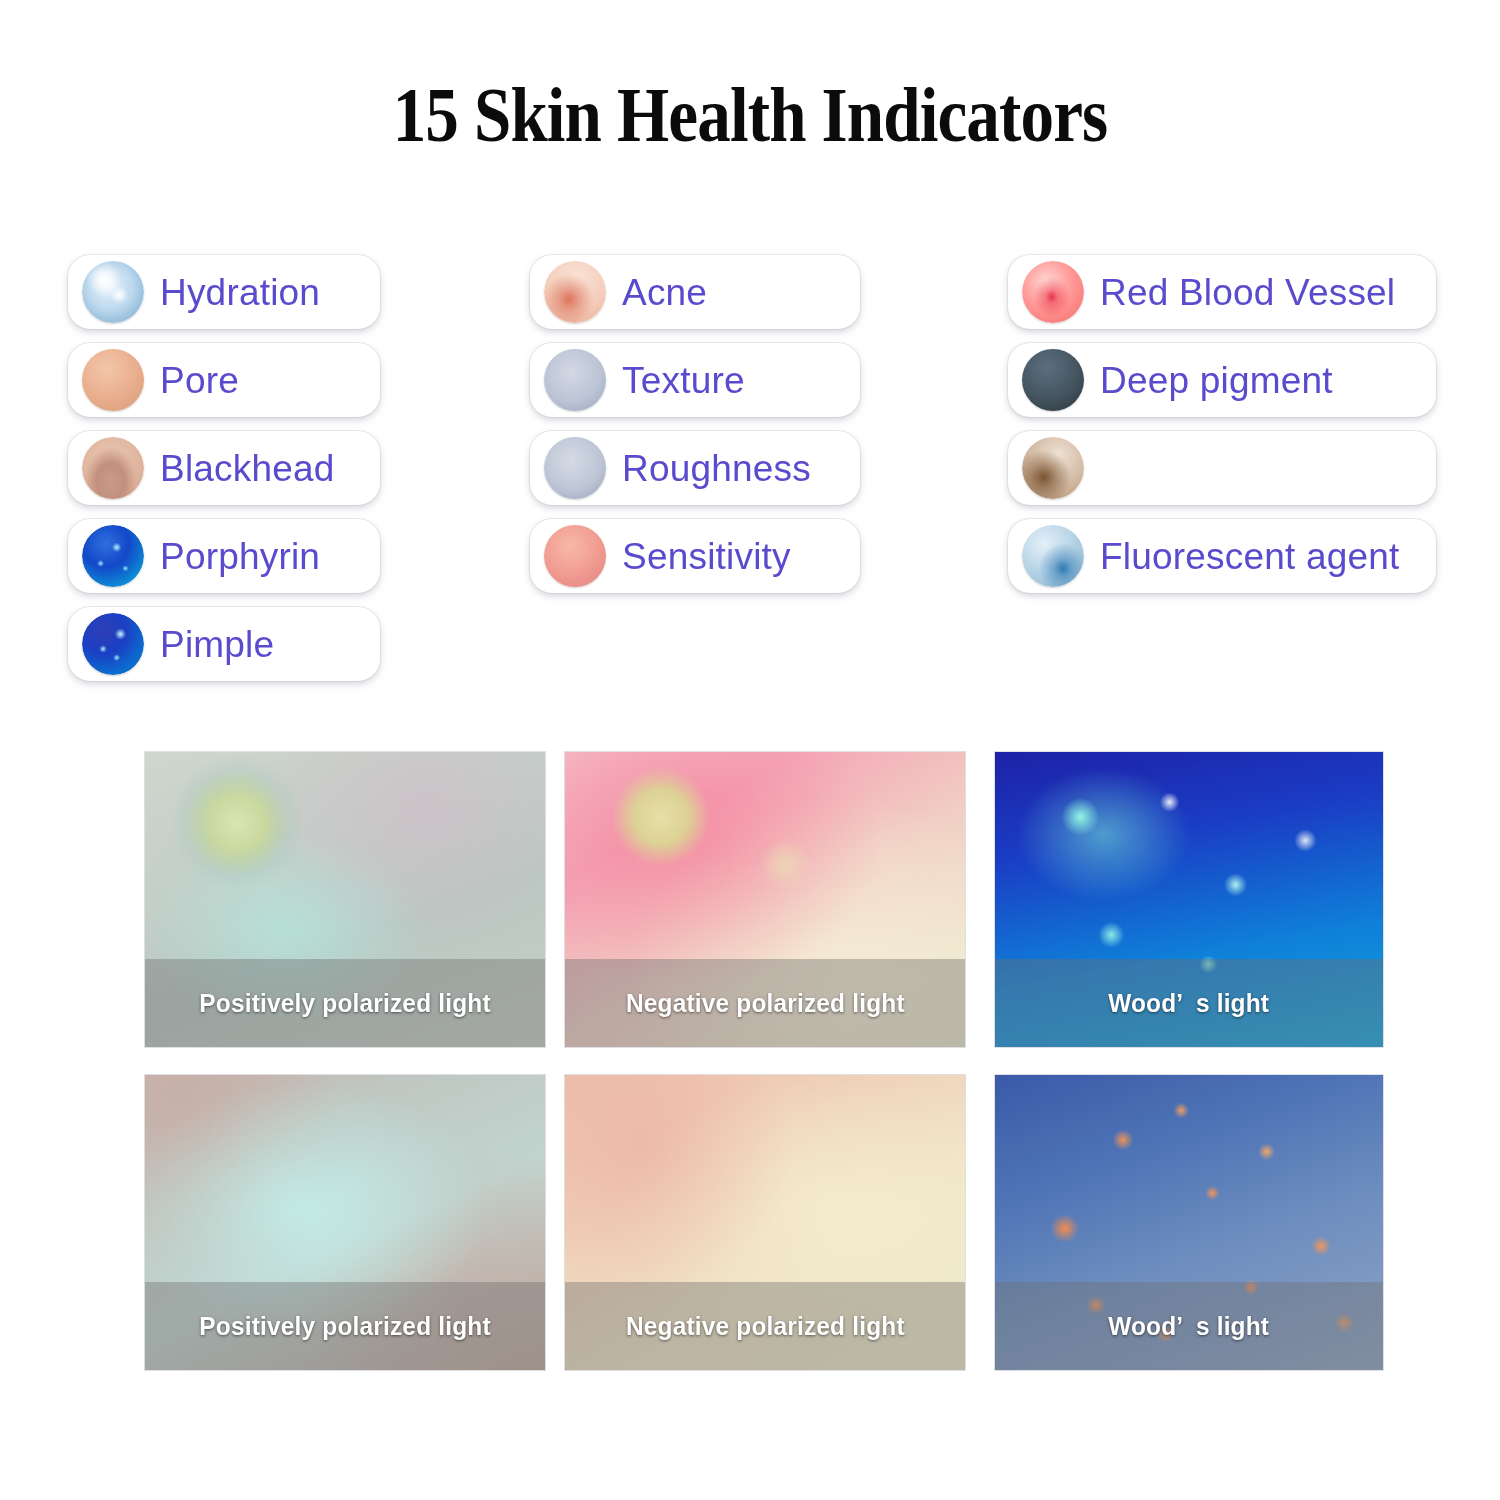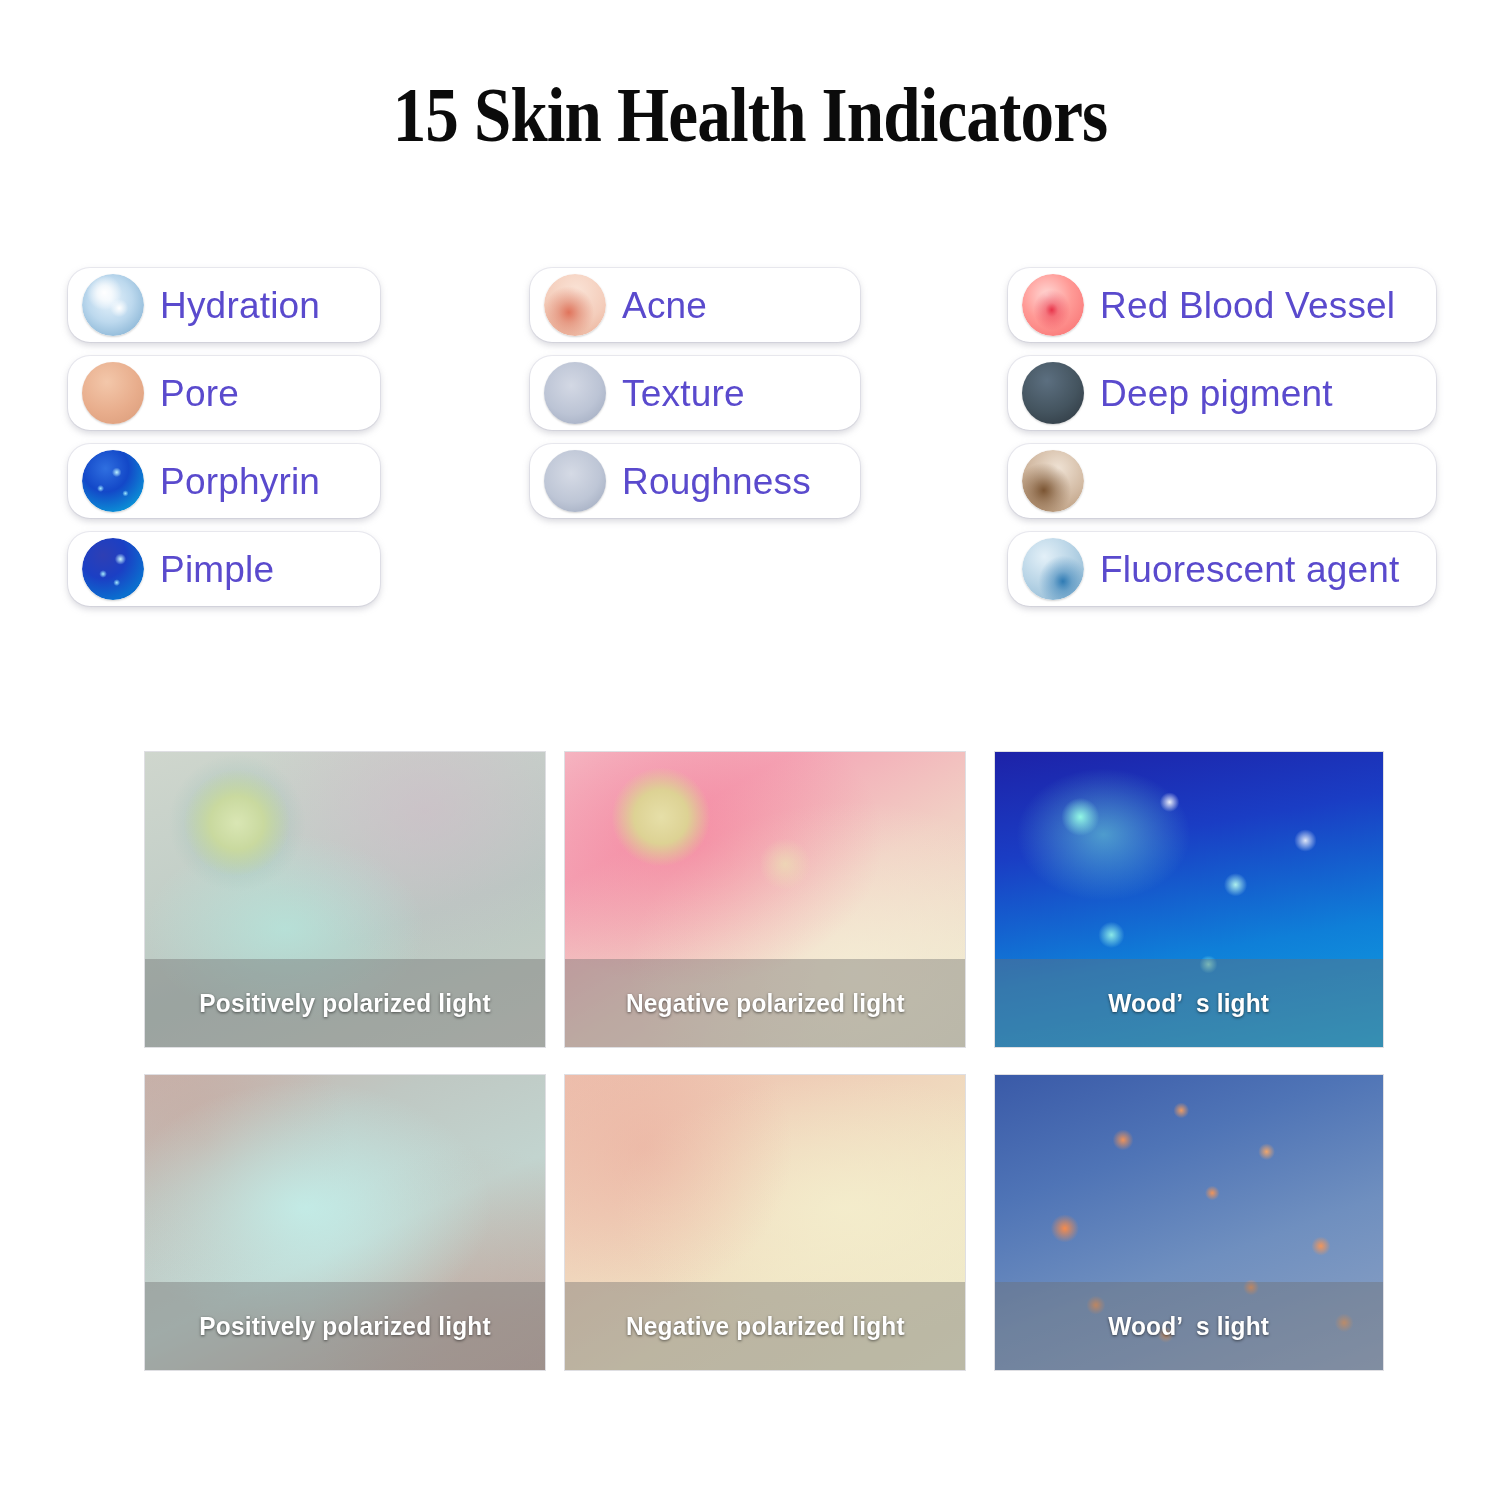--- a/index.html
+++ b/index.html
@@ -22,21 +22,21 @@
     letter-spacing:-1px;
     color:#0b0b0b;
     transform:scaleX(0.86);
     transform-origin:center top;
     white-space:nowrap;
   }
 
   
   #indicators{
     position:absolute;
-    left:0;top:268px;width:1221px;height:460px;
+    left:0;top:255px;width:1221px;height:460px;
   }
   .ind-col{position:absolute;top:0;}
   .ind-col.c1{left:68px;width:312px;}
   .ind-col.c2{left:530px;width:330px;}
   .ind-col.c3{left:1008px;width:428px;}
 
   .pill{
     position:relative;
     height:74px;
     margin-bottom:14px;
@@ -246,20 +246,24 @@
   <div class="ind-col c1">
     <div class="pill">
       <div class="thumb t-hydration"></div>
       <div class="lbl">Hydration</div>
     </div>
     <div class="pill">
       <div class="thumb t-pore"></div>
       <div class="lbl">Pore</div>
     </div>
     <div class="pill">
+      <div class="thumb t-blackhead"></div>
+      <div class="lbl">Blackhead</div>
+    </div>
+    <div class="pill">
       <div class="thumb t-porphyrin"></div>
       <div class="lbl">Porphyrin</div>
     </div>
     <div class="pill">
       <div class="thumb t-pimple"></div>
       <div class="lbl">Pimple</div>
     </div>
   </div>
 
   <div class="ind-col c2">
@@ -268,20 +272,24 @@
       <div class="lbl">Acne</div>
     </div>
     <div class="pill">
       <div class="thumb t-texture"></div>
       <div class="lbl">Texture</div>
     </div>
     <div class="pill">
       <div class="thumb t-roughness"></div>
       <div class="lbl">Roughness</div>
     </div>
+    <div class="pill">
+      <div class="thumb t-sensitivity"></div>
+      <div class="lbl">Sensitivity</div>
+    </div>
   </div>
 
   <div class="ind-col c3">
     <div class="pill">
       <div class="thumb t-redvessel"></div>
       <div class="lbl">Red Blood Vessel</div>
     </div>
     <div class="pill">
       <div class="thumb t-deep"></div>
       <div class="lbl">Deep pigment</div>

